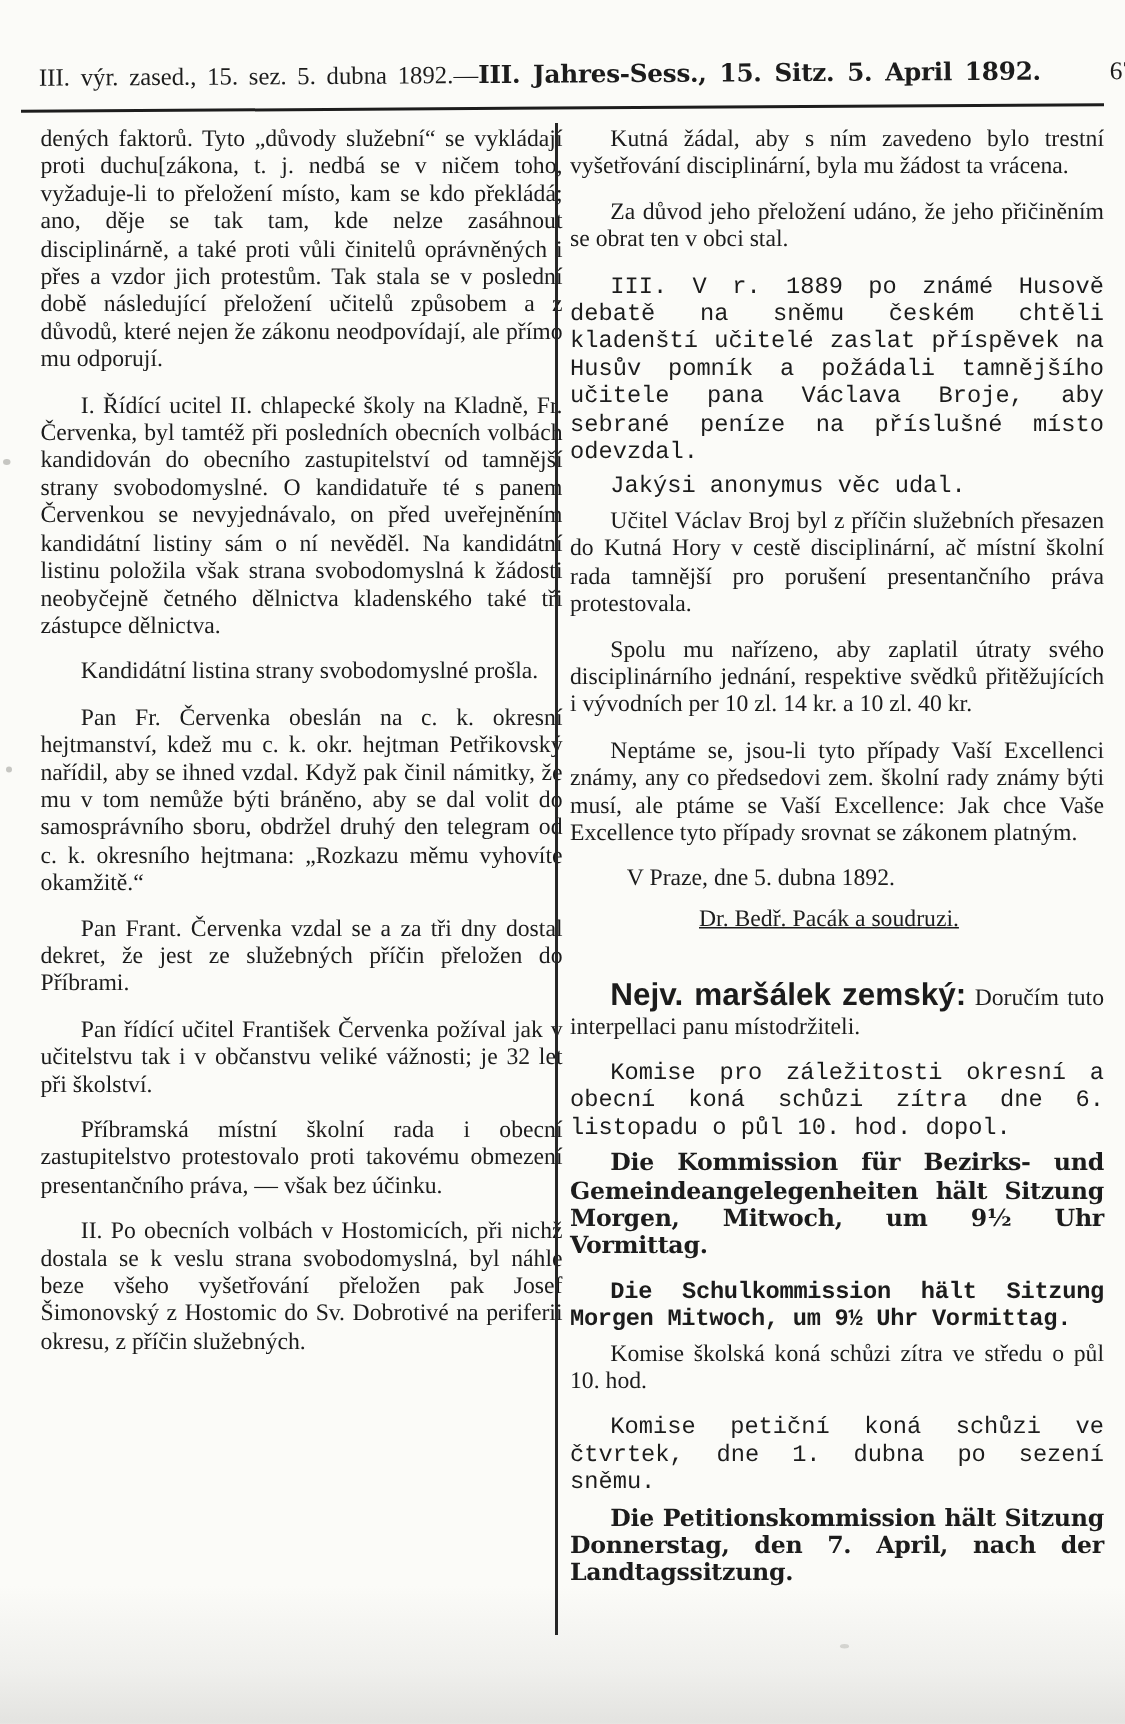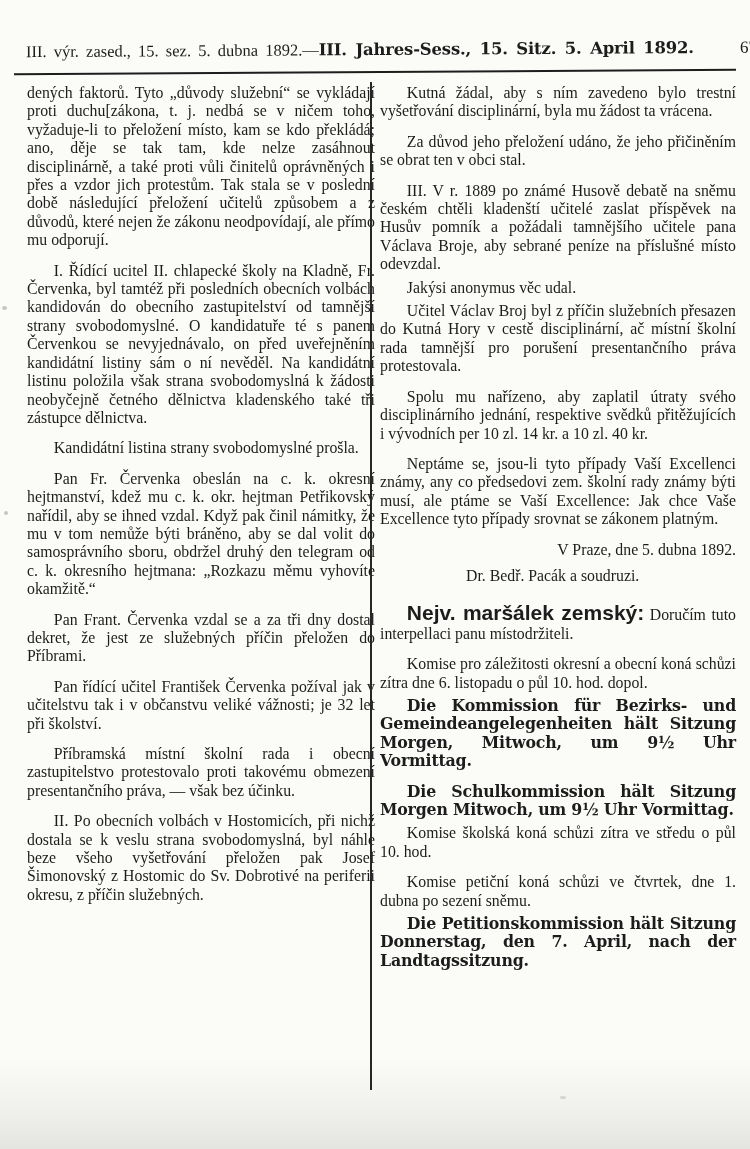--- a/index.html
+++ b/index.html
@@ -45,24 +45,24 @@
     text-align:justify;
   }
   .col-left{left:27px;width:348px;}
   .col-right{left:380px;width:356px;}
   .divider{
     position:absolute;left:370px;top:82px;width:2px;height:1008px;
     background:#262626;
   }
   p{margin:0 0 12px 0;text-indent:1.7em;}
   p.no-indent{text-indent:0;}
-  p.tight{margin-bottom:5px;}
+  p.tight{margin-bottom:5px;font-family:Liberation Mono, monospace;}
   p.roomy{}
-  p.dateline{text-indent:2.4em;text-align:right;margin-bottom:8px;}
-  p.signature{text-indent:0;text-align:left;padding-left:86px;margin-bottom:19px;}
+  p.dateline{text-indent:2.4em;text-align:left;margin-bottom:8px;}
+  p.signature{text-indent:0;text-align:left;padding-left:86px;margin-bottom:33px;text-decoration:underline;}
   .marshal-label{
     font-family:"Liberation Sans", sans-serif;
     font-weight:700;font-size:21px;
   }
   
   .speck{position:absolute;background:#9a9a96;border-radius:50%;opacity:.55;}
   .s1{left:2px;top:306px;width:5px;height:4px;}
   .s2{left:4px;top:511px;width:4px;height:4px;}
   .s3{left:560px;top:1096px;width:6px;height:3px;opacity:.35;}
 </style>

